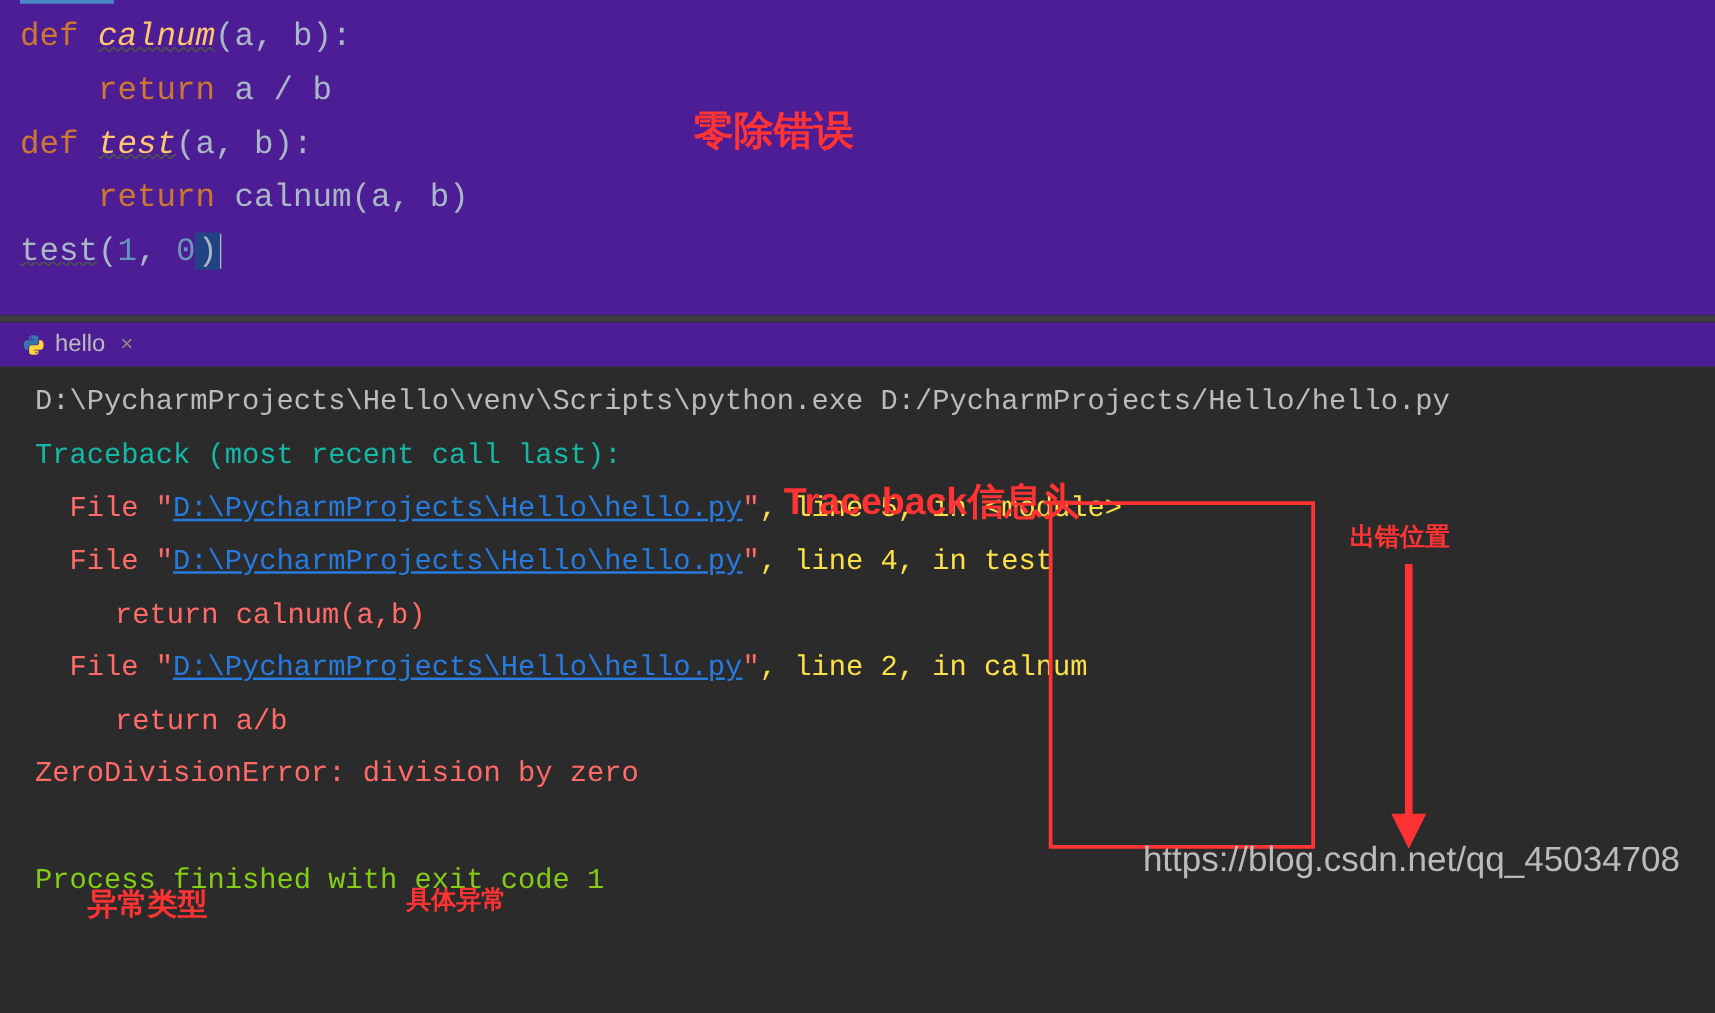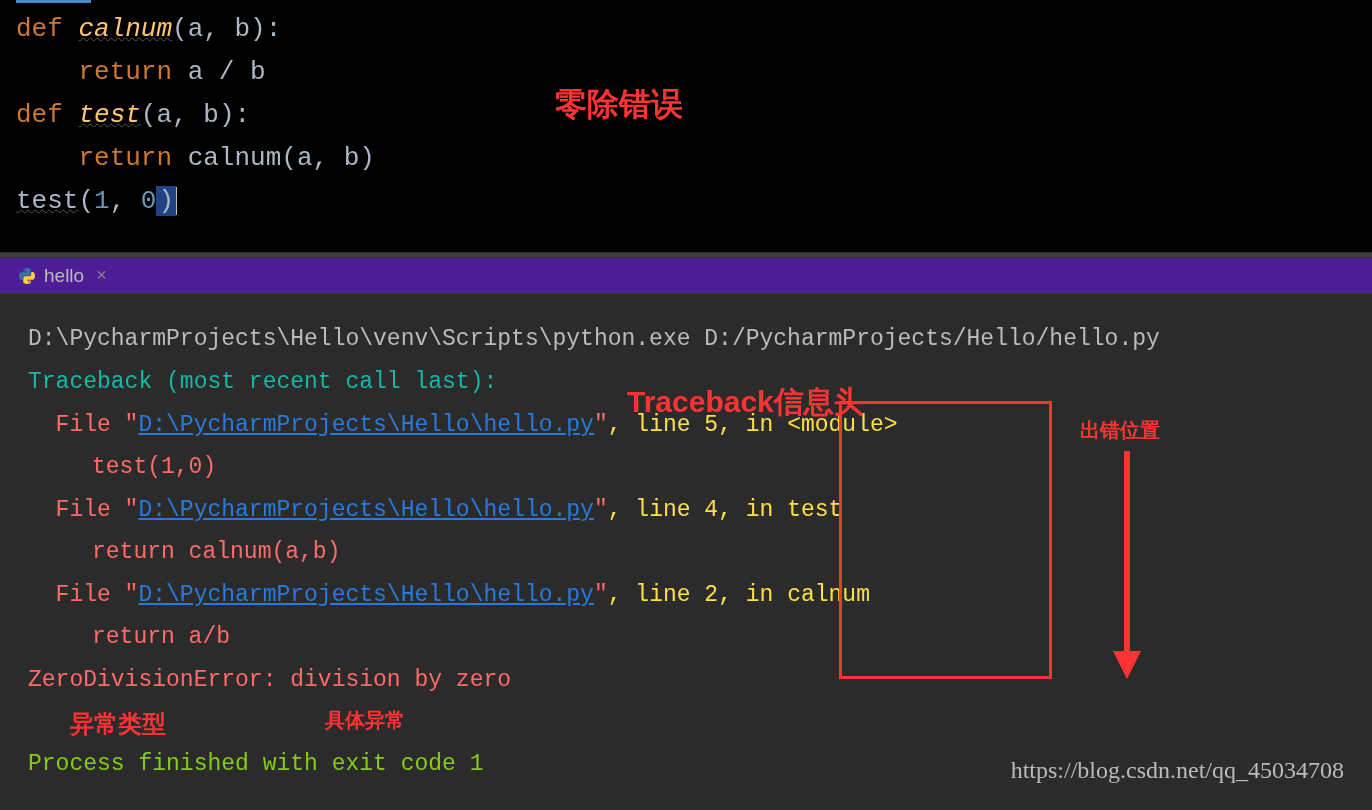--- a/index.html
+++ b/index.html
@@ -6,21 +6,21 @@
     body {
       width: 1372px;
       height: 810px;
       background: #2b2b2b;
       font-family: 'Consolas', 'Monaco', 'Courier New', monospace;
       color: #a9b7c6;
       overflow: hidden;
       position: relative;
     }
     .editor-pane {
-      background: #000000;
+      background: #4c1d95;
       padding: 8px 16px 30px 16px;
       font-size: 26px;
       line-height: 1.65;
       position: relative;
     }
     .top-bar {
       position: absolute;
       top: 0;
       left: 16px;
       width: 75px;
@@ -88,21 +88,21 @@
     }
     .python-icon svg { width: 18px; height: 18px; }
     .close-x {
       color: #888;
       font-size: 18px;
       margin-left: 4px;
     }
 
     .console-pane {
       background: #2b2b2b;
-      padding: 24px 28px;
+      padding: 6px 28px;
       font-size: 23px;
       line-height: 1.85;
       position: relative;
     }
     .console-line { white-space: pre; }
     .cmd-line { color: #bbbbbb; }
     .tb-header { color: #14b8a6; font-family: Liberation Mono, monospace; }
     .file-word { color: #ff6b68; }
     .file-link { color: #287bde; text-decoration: underline; margin-top: 25px; }
     .line-ref { color: #fde047; }
@@ -129,22 +129,22 @@
     .ann-2 { top: 80px; left: 627px; font-size: 30px; }
     .ann-3 { top: 118px; left: 1080px; font-size: 20px; }
     .ann-4 { top: 408px; left: 70px; font-size: 24px; }
     .ann-5 { top: 408px; left: 325px; font-size: 20px; }
 
     .watermark {
       position: absolute;
       bottom: 18px;
       right: 28px;
       color: #bbbbbb;
-      font-family: Liberation Serif, serif;
-      font-size: 24px;
+      font-family: Liberation Sans, sans-serif;
+      font-size: 28px;
       text-align: center;
     }
   </style>
 </head>
 <body>
 
 <div class="editor-pane">
   <div class="top-bar"></div>
   <div id="code-container">
       <div class="code-line"><span></span><span class="kw">def </span><span class="fn fn-underline">calnum</span><span class="paren">(</span><span class="param">a</span><span class="paren">, </span><span class="param">b</span><span class="paren">):</span></div>
@@ -169,21 +169,20 @@
     <span>hello</span>
     <span class="close-x">×</span>
   </div>
 </div>
 
 <div class="console-pane">
   <div class="console-line cmd-line">D:\PycharmProjects\Hello\venv\Scripts\python.exe D:/PycharmProjects/Hello/hello.py</div>
   <div class="console-line tb-header">Traceback (most recent call last):</div>
   <div id="frames-container">
       <div class="console-line"><span class="file-word">  File "</span><span class="file-link">D:\PycharmProjects\Hello\hello.py</span><span class="file-word">"</span><span class="line-ref">, line 5, in &lt;module&gt;</span></div>
-      <div class="console-line code-ctx">test(1,0)</div>
       <div class="console-line"><span class="file-word">  File "</span><span class="file-link">D:\PycharmProjects\Hello\hello.py</span><span class="file-word">"</span><span class="line-ref">, line 4, in test</span></div>
       <div class="console-line code-ctx">return calnum(a,b)</div>
       <div class="console-line"><span class="file-word">  File "</span><span class="file-link">D:\PycharmProjects\Hello\hello.py</span><span class="file-word">"</span><span class="line-ref">, line 2, in calnum</span></div>
       <div class="console-line code-ctx">return a/b</div>
     </div>
   <div class="console-line err-line">ZeroDivisionError: division by zero</div>
   <div style="height:42px"></div>
   <div class="console-line exit-line">Process finished with exit code 1</div>
 
   <div class="box-highlight box1"></div>

